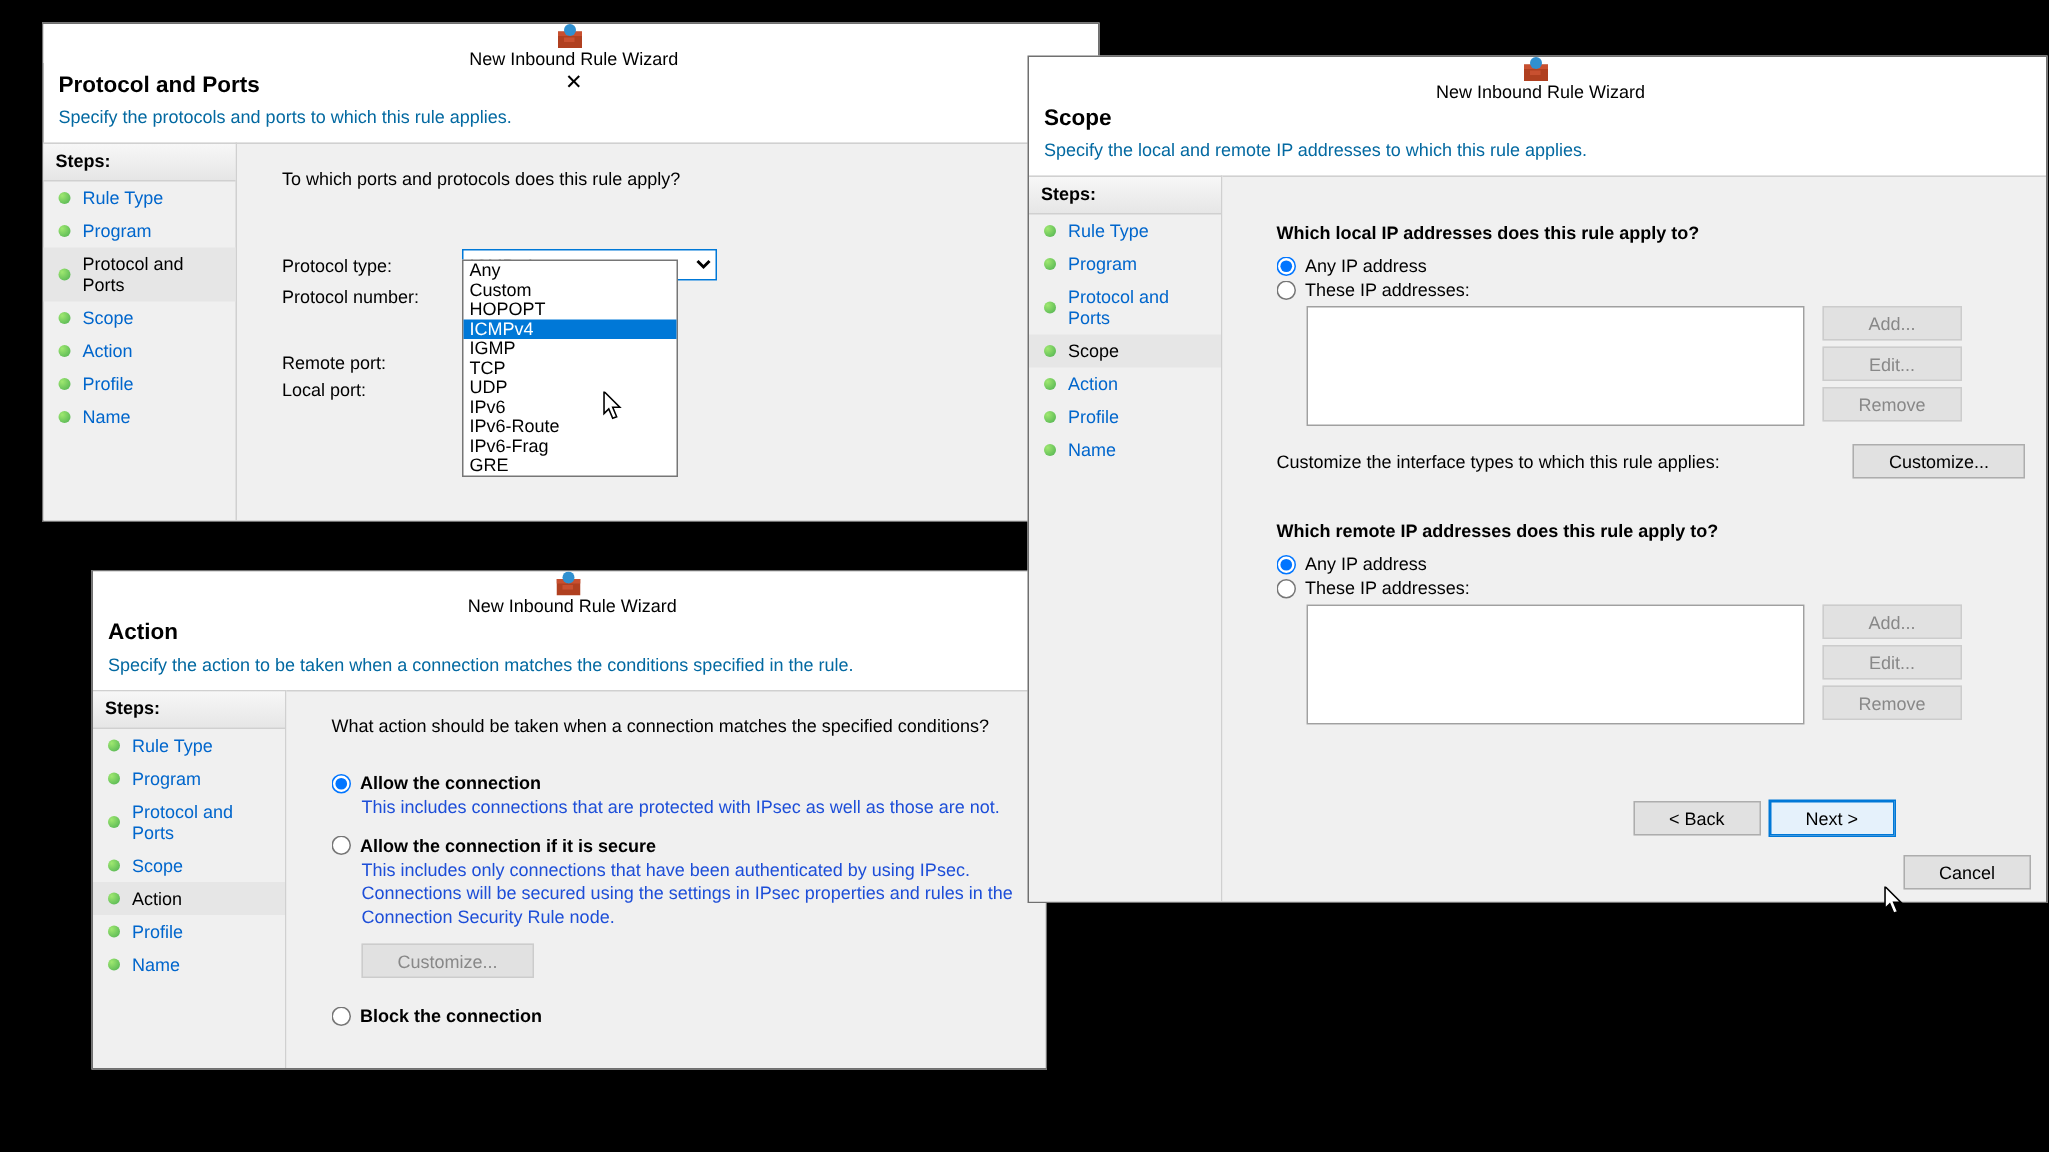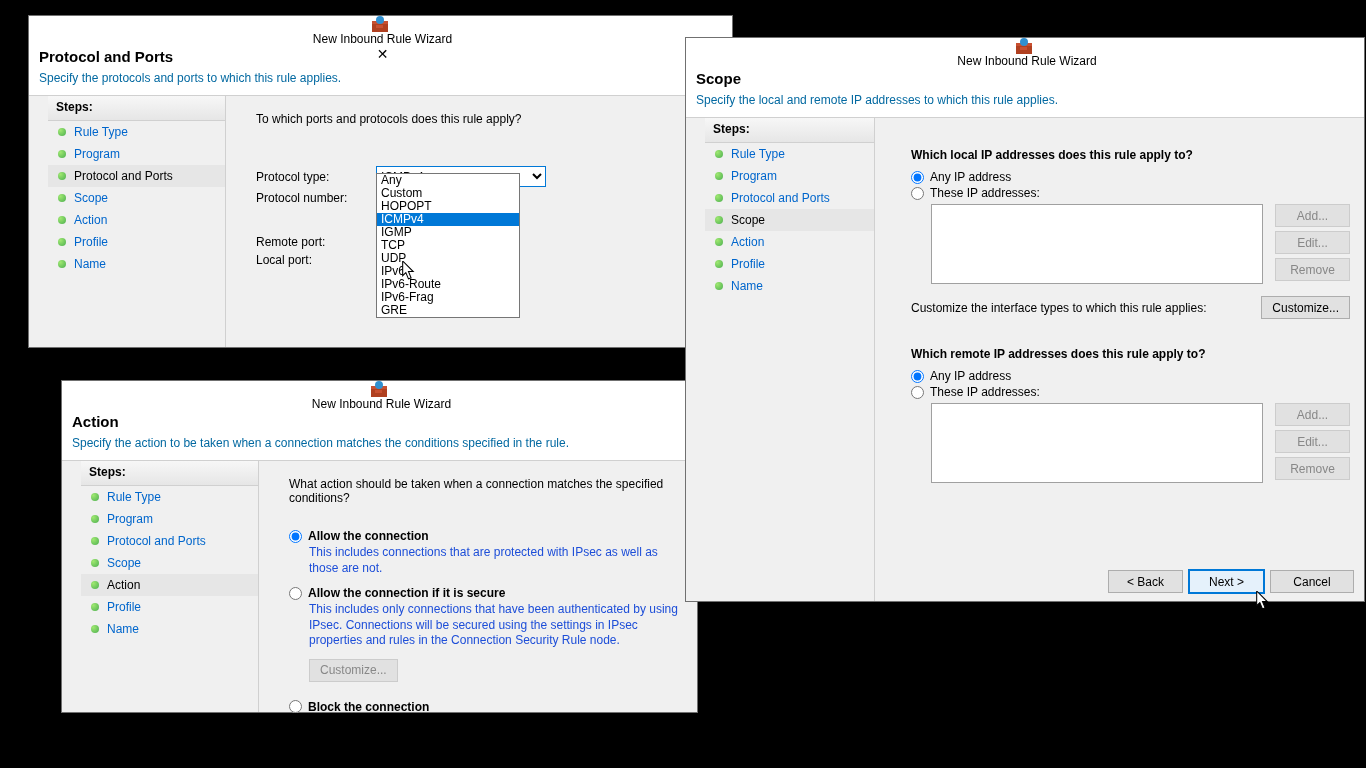--- a/index.html
+++ b/index.html
@@ -6,39 +6,39 @@
   body { margin: 0; background: #000; width: 1366px; height: 768px; position: relative; overflow: hidden; }
   .window { position: absolute; background: #fff; border: 1px solid #707070; display: flex; flex-direction: column; }
   .titlebar { height: 26px; display: flex; align-items: center; padding: 0 2px 0 6px; background: #fff; font-size: 12px; color: #000; flex-direction: column; }
   .titlebar .ticon { width: 16px; height: 16px; margin-right: 6px; }
   .titlebar .ttext { flex: 1; }
   .titlebar .close { width: 45px; height: 24px; display: flex; align-items: center; justify-content: center; font-size: 14px; color: #000; }
   .header { padding: 6px 10px 10px 10px; }
   .header .h1 { font-weight: bold; font-size: 15px; margin-bottom: 6px; }
   .header .h2 { font-size: 12px; color: #0369a1; }
   .body { display: flex; flex: 1; min-height: 0; }
-  .sidebar { width: 197px; background: #f0f0f0; border-top: 1px solid #d0d0d0; border-right: 1px solid #d0d0d0; font-size: 12px; padding-left: 19px; }
+  .sidebar { width: 129px; background: #f0f0f0; border-top: 1px solid #d0d0d0; border-right: 1px solid #d0d0d0; font-size: 12px; }
   .sidebar .shdr { font-weight: bold; padding: 4px 8px 6px 8px; background: linear-gradient(#f7f7f7,#e6e6e6); border-bottom: 1px solid #d0d0d0; }
   .sidebar .step { display: flex; align-items: center; padding: 4px 6px 4px 10px; color: #0066cc; cursor: default; }
   .sidebar .step.current { color: #000; background: #e6e6e6; }
   .sidebar .step .dot { width: 8px; height: 8px; border-radius: 50%; background: radial-gradient(circle at 30% 30%, #9fe870, #4caf50); margin-right: 8px; flex: 0 0 8px; }
   .main { flex: 1; background: #f0f0f0; border-top: 1px solid #d0d0d0; padding: 16px 14px 8px 30px; font-size: 12px; color: #000; position: relative; }
   .row { display: flex; align-items: center; margin-bottom: 4px; }
   .row .lab { width: 120px; }
   select.combo { width: 170px; height: 21px; font-size: 12px; border: 1px solid #0078d7; background: #fff; }
   .dropdown-open { position: absolute; border: 1px solid #767676; background: #fff; font-size: 12px; z-index: 10; }
   .dropdown-open .opt { padding: 0 4px; height: 13px; line-height: 13px; white-space: nowrap; }
   .dropdown-open .opt.hl { background: #0078d7; color: #fff; }
   .radio-row { display: flex; align-items: center; margin: 2px 0; }
   .radio-row input[type=radio] { margin: 0 6px 0 0; width: 13px; height: 13px; }
   .radio-row.bold label { font-weight: bold; }
   .desc { margin: 2px 0 10px 20px; font-size: 12px; color: #1d4ed8; line-height: 1.3; }
   .ip-list { width: 332px; height: 80px; border: 1px solid #a0a0a0; background: #fff; }
   .btncol { display: flex; flex-direction: column; gap: 4px; }
-  .btn { min-width: 75px; height: 23px; background: #e1e1e1; border: 1px solid #adadad; font-size: 12px; color: #000; display: inline-flex; align-items: center; justify-content: center; padding: 0 10px; }
+  .btn { min-width: 75px; height: 23px; background: #e1e1e1; border: 1px solid #adadad; font-size: 12px; color: #000; display: inline-flex; align-items: center; justify-content: center; padding: 0 23px; }
   .btn.disabled { color: #888; background: #e1e1e1; border-color: #ccc; }
   .btn.primary { border: 1px solid #0078d7; outline: 1px solid #0078d7; background: #e5f1fb; }
   .footer { position: absolute; right: 10px; bottom: 8px; display: flex; gap: 6px; }
   .cursor { position: absolute; width: 16px; height: 20px; pointer-events: none; z-index: 100; }
 </style>
 </head>
 <body>
 
 <div class="window" style="left:28px; top:15px; width:705px; height:333px;">
   <div class="titlebar">
@@ -275,20 +275,20 @@
         <div class="ip-list"></div>
         <div class="btncol">
           <span class="btn disabled">Add...</span>
           <span class="btn disabled">Edit...</span>
           <span class="btn disabled">Remove</span>
         </div>
       </div>
       <div class="footer">
         <span class="btn">&lt; Back</span>
         <span class="btn primary">Next &gt;</span>
-        <span class="btn" style="min-width:84px;">Cancel</span>
+        <span class="btn" style="min-width:84px;margin-top:36px;">Cancel</span>
       </div>
     </div>
   </div>
   <svg class="cursor" style="left:569px; top:553px;" viewBox="0 0 12 19">
       <path d="M0 0 L0 14 L3 11 L5.5 17 L8 16 L5.5 10 L10 10 Z" fill="#fff" stroke="#000" stroke-width="1"></path>
     </svg>
 </div>
 
 </body></html>

